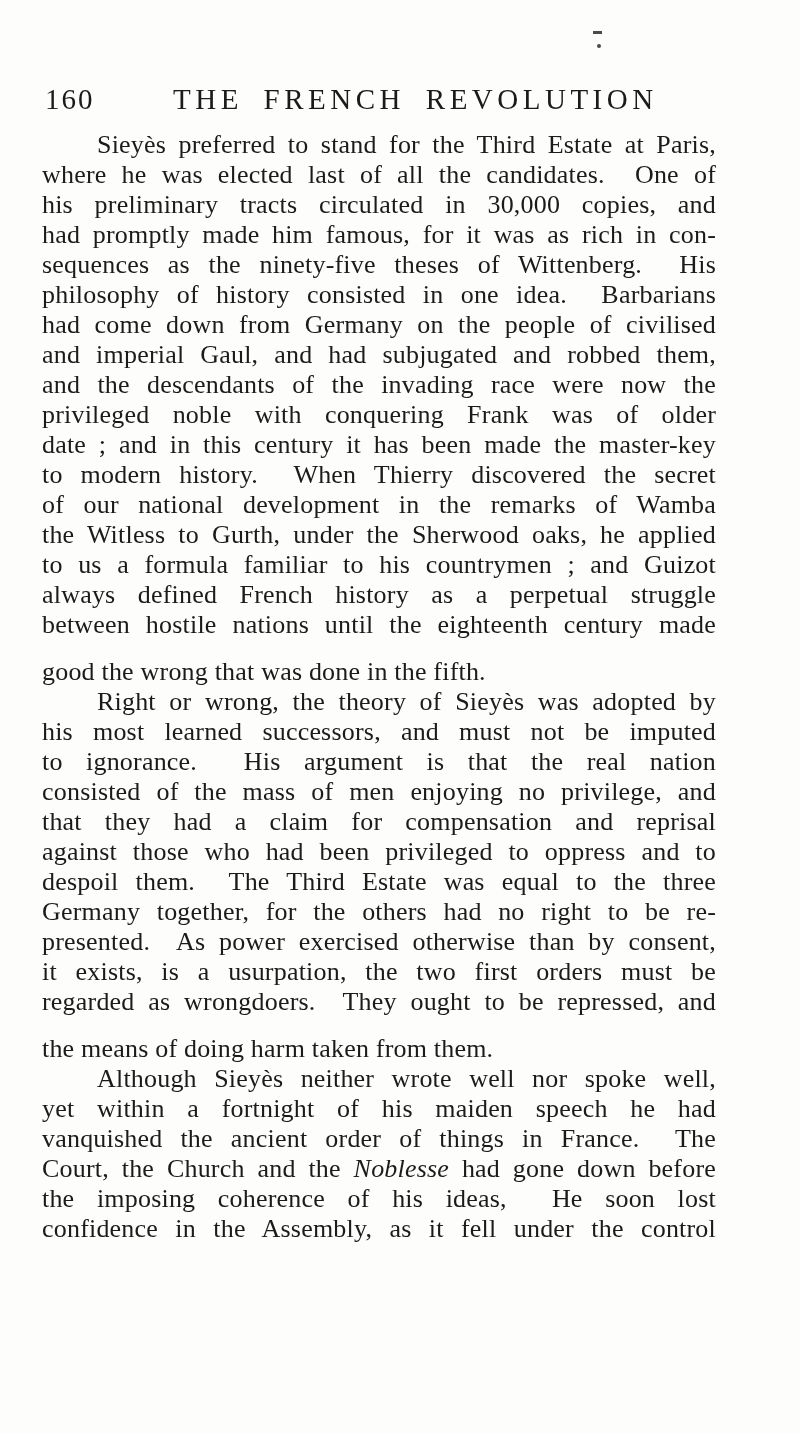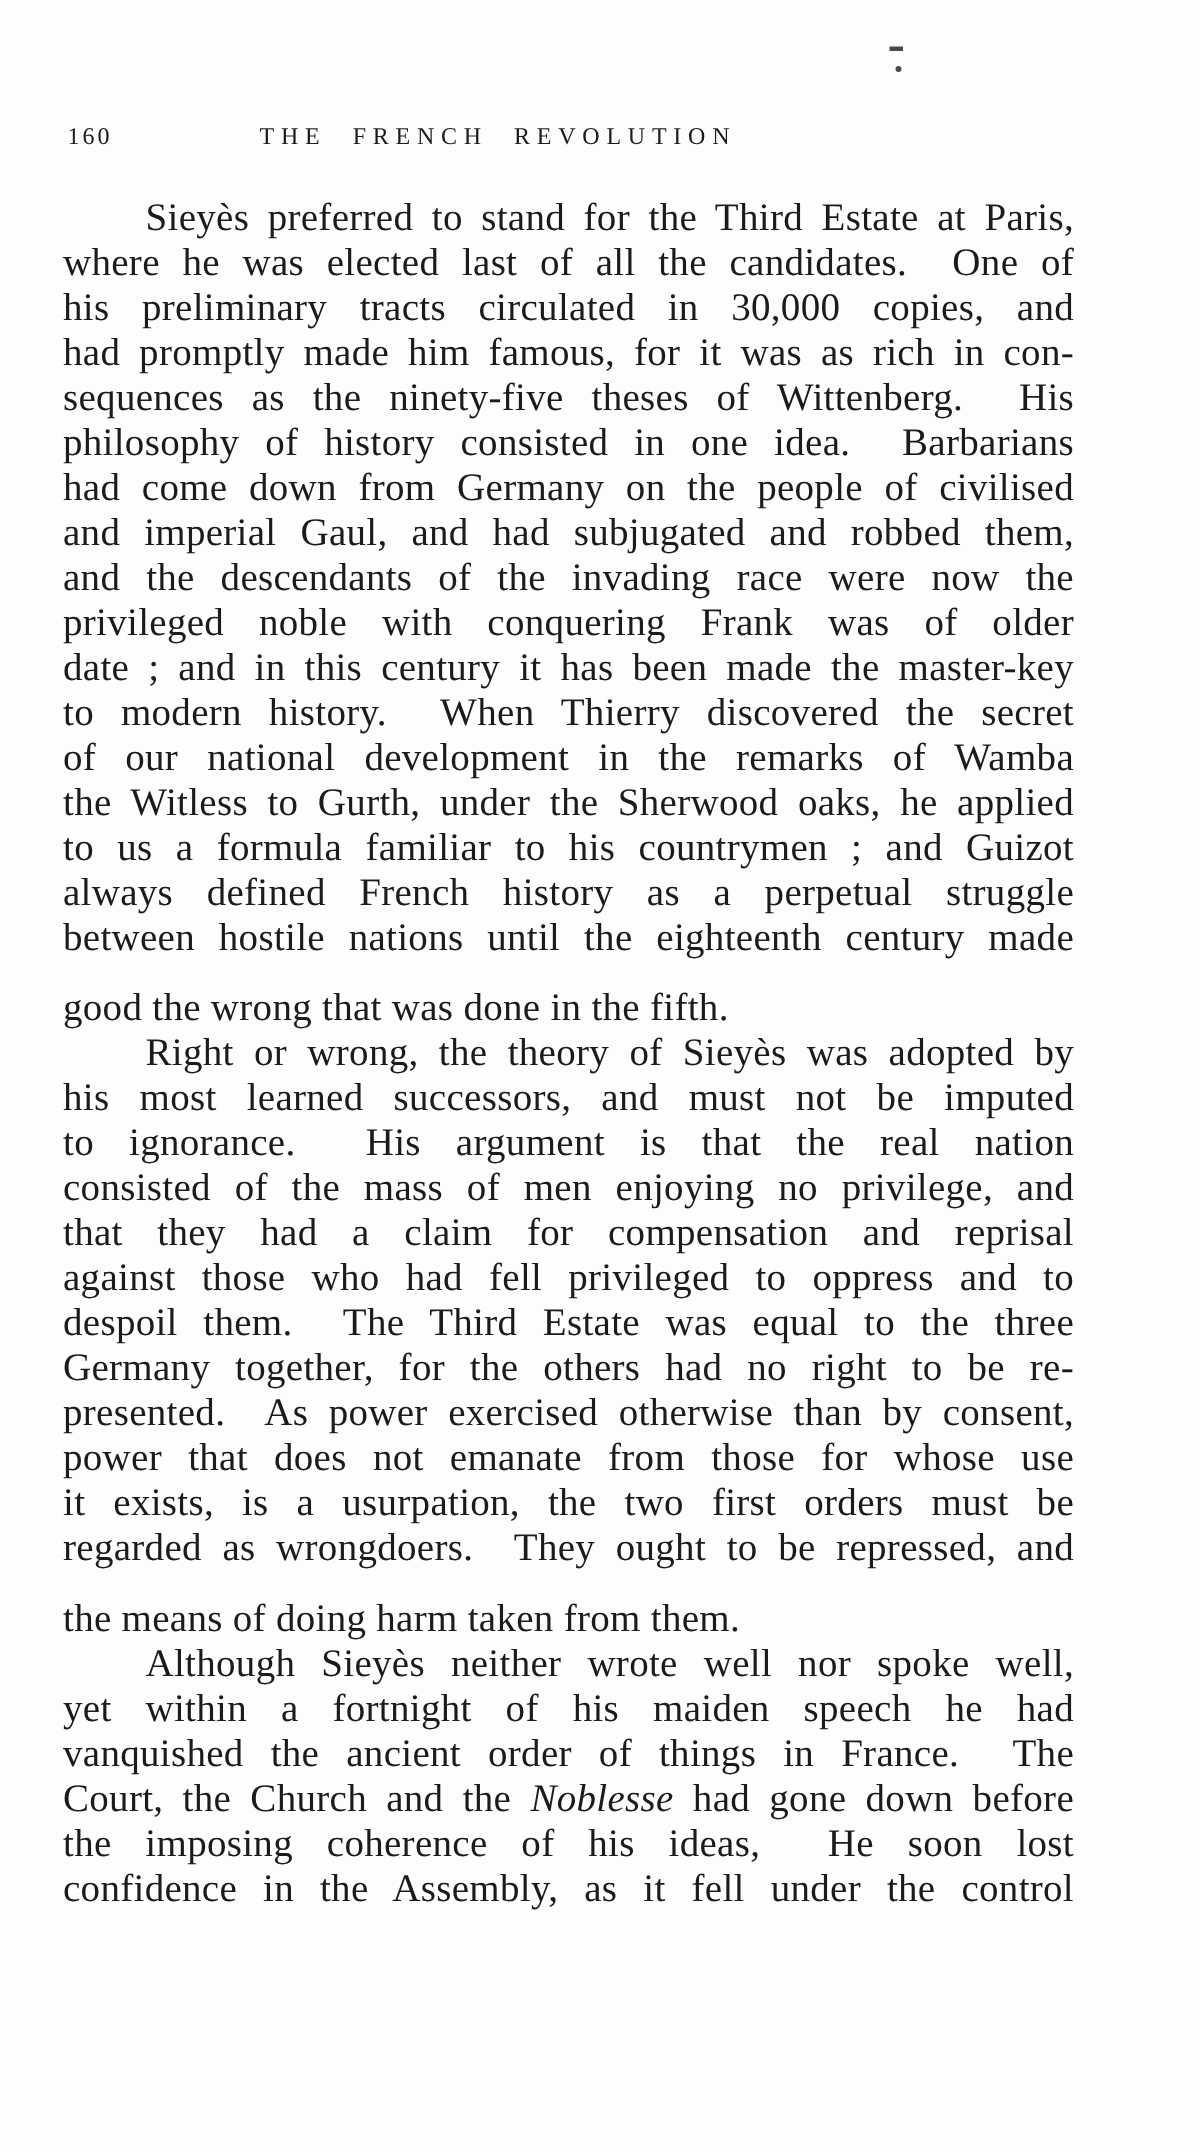--- a/index.html
+++ b/index.html
@@ -15,21 +15,21 @@
     font-family: "Liberation Serif", "DejaVu Serif", serif;
     color: #1b1b1b;
     overflow: hidden;
   }
   .header {
     position: absolute;
     top: 83px;
     left: 45px;
     right: 45px;
     height: 28px;
-    font-size: 16px;
+    font-size: 29px;
   }
   .pagenum {
     position: absolute;
     left: 0;
     top: 0;
     letter-spacing: 2px;
   }
   .running-title {
     position: absolute;
     left: 128px;
@@ -104,25 +104,24 @@
         <div class="line">always defined French history as a perpetual struggle</div>
         <div class="line">between hostile nations until the eighteenth century made</div>
         <div class="line last-left">good the wrong that was done in the fifth.</div>
       </div>
       <div class="paragraph">
         <div class="line indent">Right or wrong, the theory of Sieyès was adopted by</div>
         <div class="line">his most learned successors, and must not be imputed</div>
         <div class="line">to ignorance.&nbsp; His argument is that the real nation</div>
         <div class="line">consisted of the mass of men enjoying no privilege, and</div>
         <div class="line">that they had a claim for compensation and reprisal</div>
-        <div class="line">against those who had fell privileged to oppress and to</div>
+        <div class="line">against those who had been privileged to oppress and to</div>
         <div class="line">despoil them.&nbsp; The Third Estate was equal to the three</div>
         <div class="line">Germany together, for the others had no right to be re-</div>
         <div class="line">presented.&nbsp; As power exercised otherwise than by consent,</div>
-        <div class="line">power that does not emanate from those for whose use</div>
         <div class="line">it exists, is a usurpation, the two first orders must be</div>
         <div class="line">regarded as wrongdoers.&nbsp; They ought to be repressed, and</div>
         <div class="line last-left">the means of doing harm taken from them.</div>
       </div>
       <div class="paragraph">
         <div class="line indent">Although Sieyès neither wrote well nor spoke well,</div>
         <div class="line">yet within a fortnight of his maiden speech he had</div>
         <div class="line">vanquished the ancient order of things in France.&nbsp; The</div>
         <div class="line"><span>Court, the Church and the </span><em>Noblesse</em><span> had gone down before</span></div>
         <div class="line">the imposing coherence of his ideas,&nbsp; He soon lost</div>

